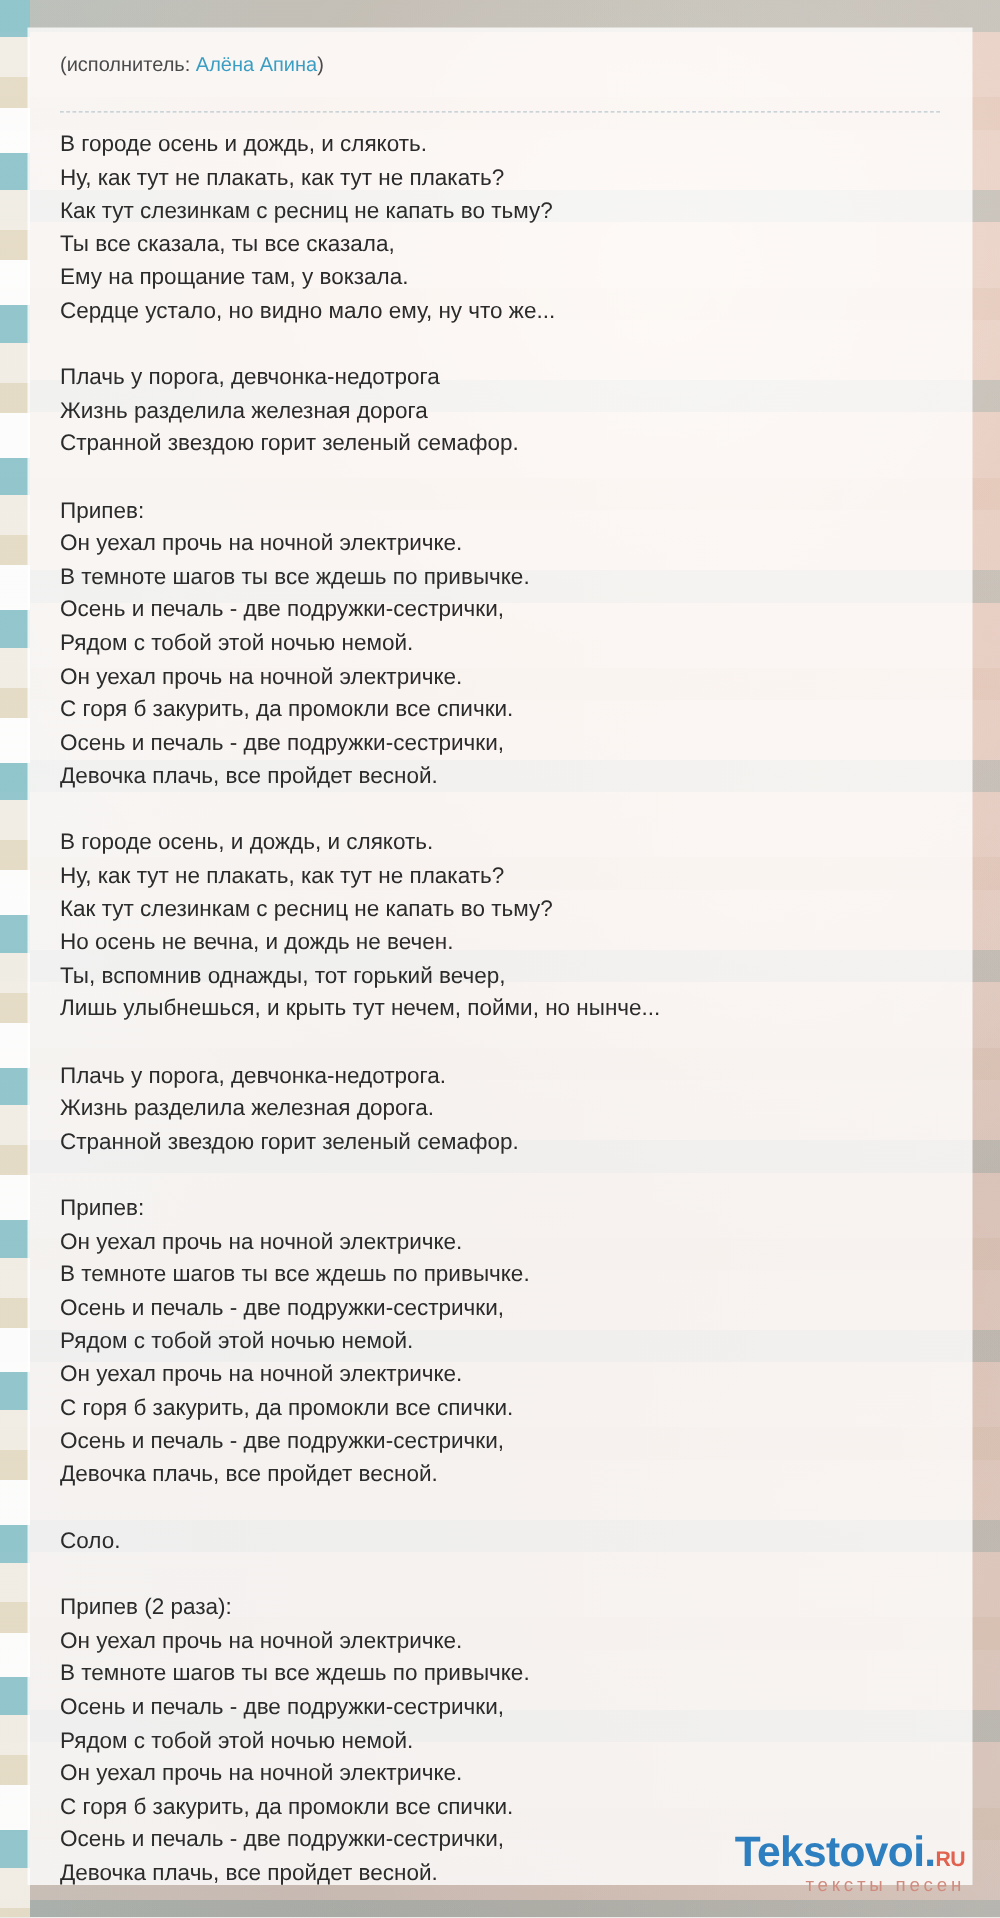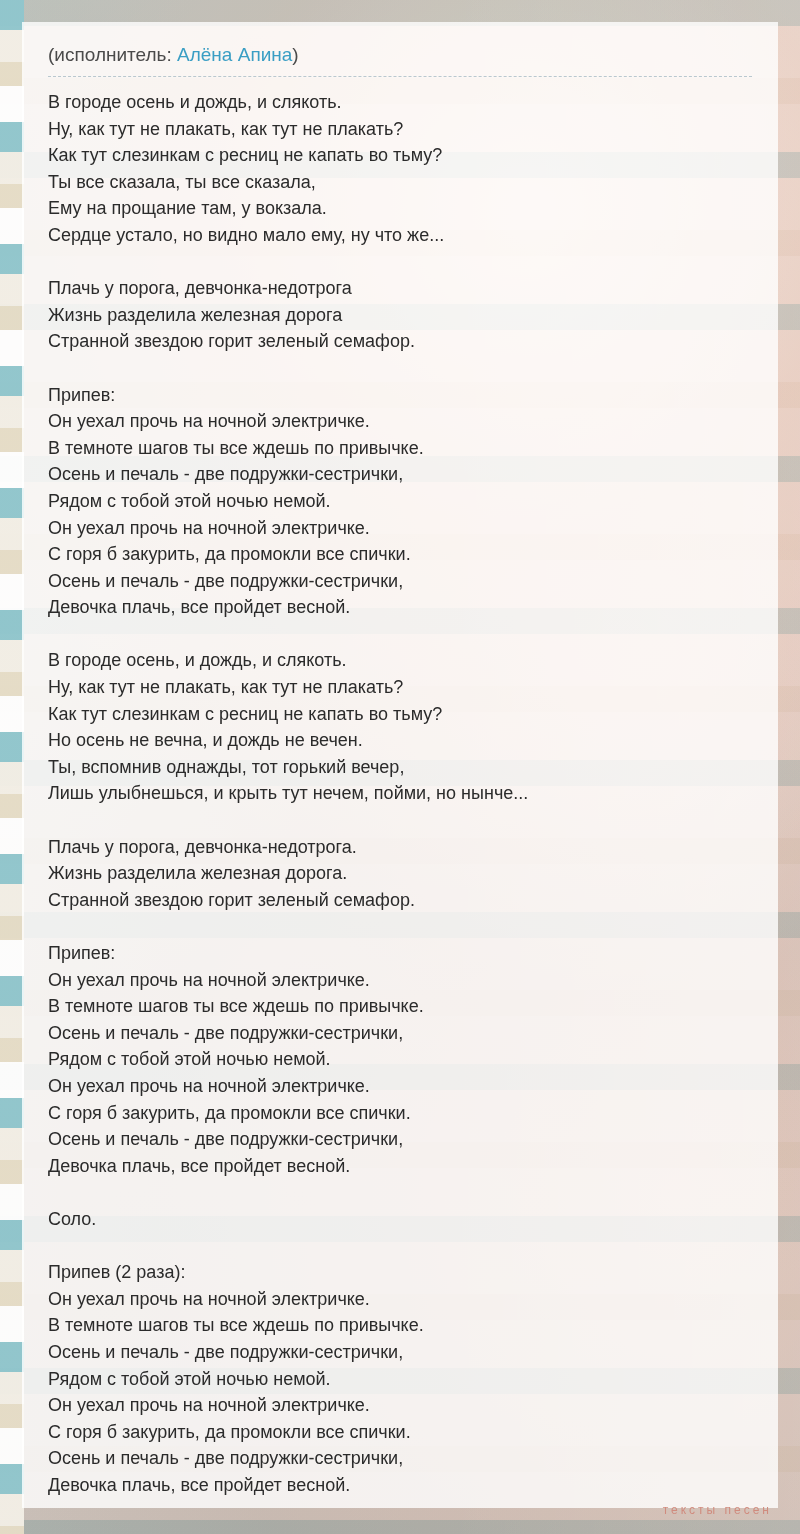--- a/index.html
+++ b/index.html
@@ -80,23 +80,23 @@
     padding: 22px 26px 12px 26px;
   }
   .song-title {
     color: #e0624f;
     font-size: 25px;
     line-height: 30px;
     margin: 0 0 4px 0;
     font-weight: normal;
   }
   .artist-line {
-    font-size: 19px;
+    font-size: 16px;
     color: #4a4a4a;
-    padding-bottom: 10px;
+    padding-bottom: 27px;
     border-bottom: 1px dashed #b9c8cf;
     margin-bottom: 12px;
   }
   .artist-line a {
     color: #3a9ec4;
     text-decoration: none;
   }
 
   .lyrics {
     font-size: 18px;
@@ -124,21 +124,21 @@
     font-family: "Liberation Sans", sans-serif;
   }
   .logo-main .dot { color: #2e7fc0; }
   .logo-ru {
     color: #e0624f;
     font-size: 17px;
     font-weight: bold;
   }
   .logo-sub {
     margin-top: 2px;
-    font-size: 12px;
+    font-size: 15px;
     color: #d08b7e;
     letter-spacing: 3px;
   }
 </style>
 </head>
 <body>
 
 <div class="page">
   <div class="photo"></div>
   <div class="stripes"></div>
@@ -196,15 +196,16 @@
 В темноте шагов ты все ждешь по привычке.
 Осень и печаль - две подружки-сестрички,
 Рядом с тобой этой ночью немой.
 Он уехал прочь на ночной электричке.
 С горя б закурить, да промокли все спички.
 Осень и печаль - две подружки-сестрички,
 Девочка плачь, все пройдет весной.</div>
   </div>
 
   <div class="logo">
+    <div class="logo-main"><span>Tekstovoi</span><span class="dot">.</span><span class="logo-ru">RU</span></div>
     <div class="logo-sub">тексты песен</div>
   </div>
 </div>
 
 </body></html>

